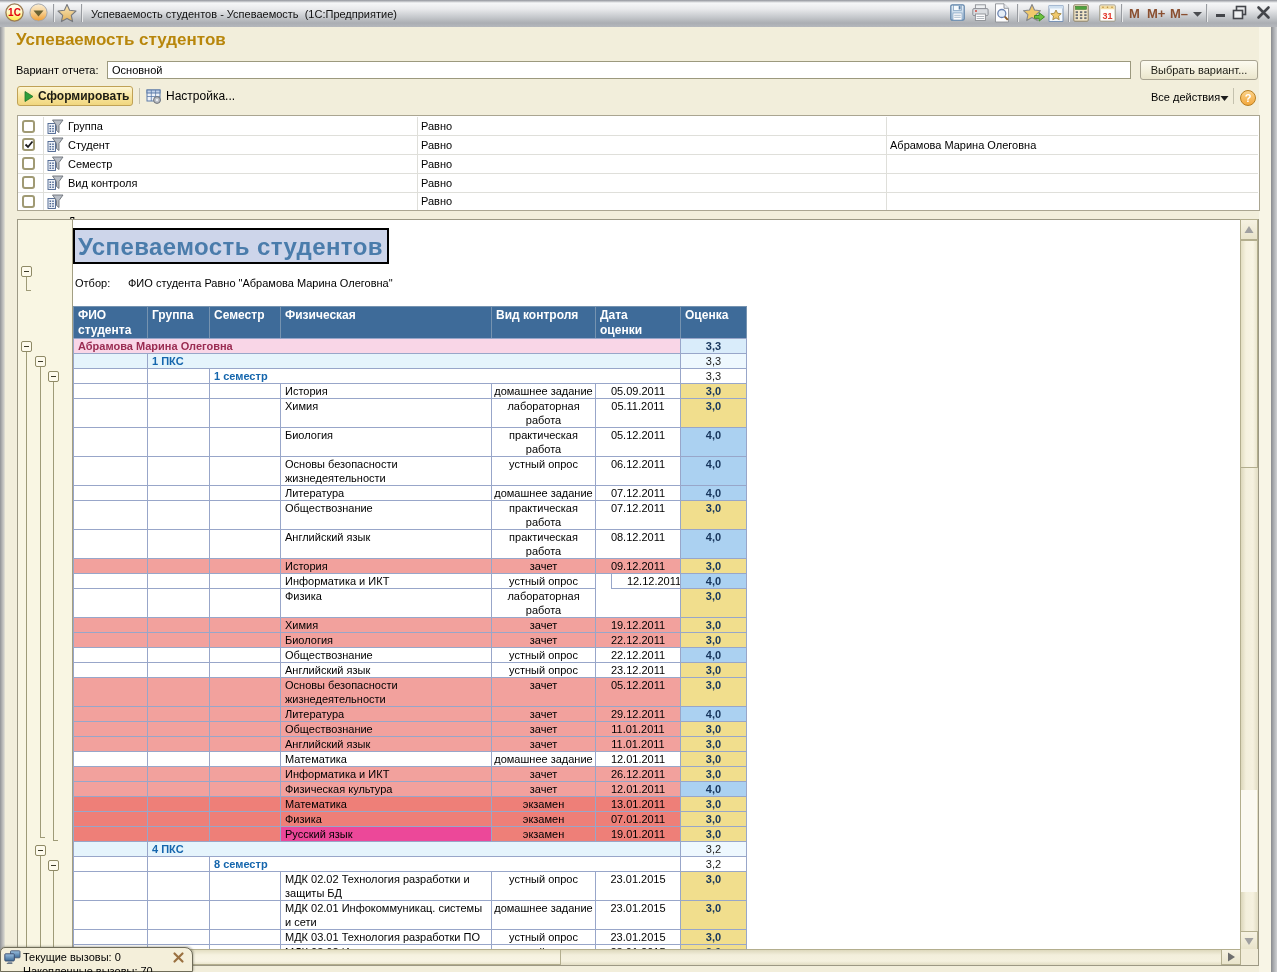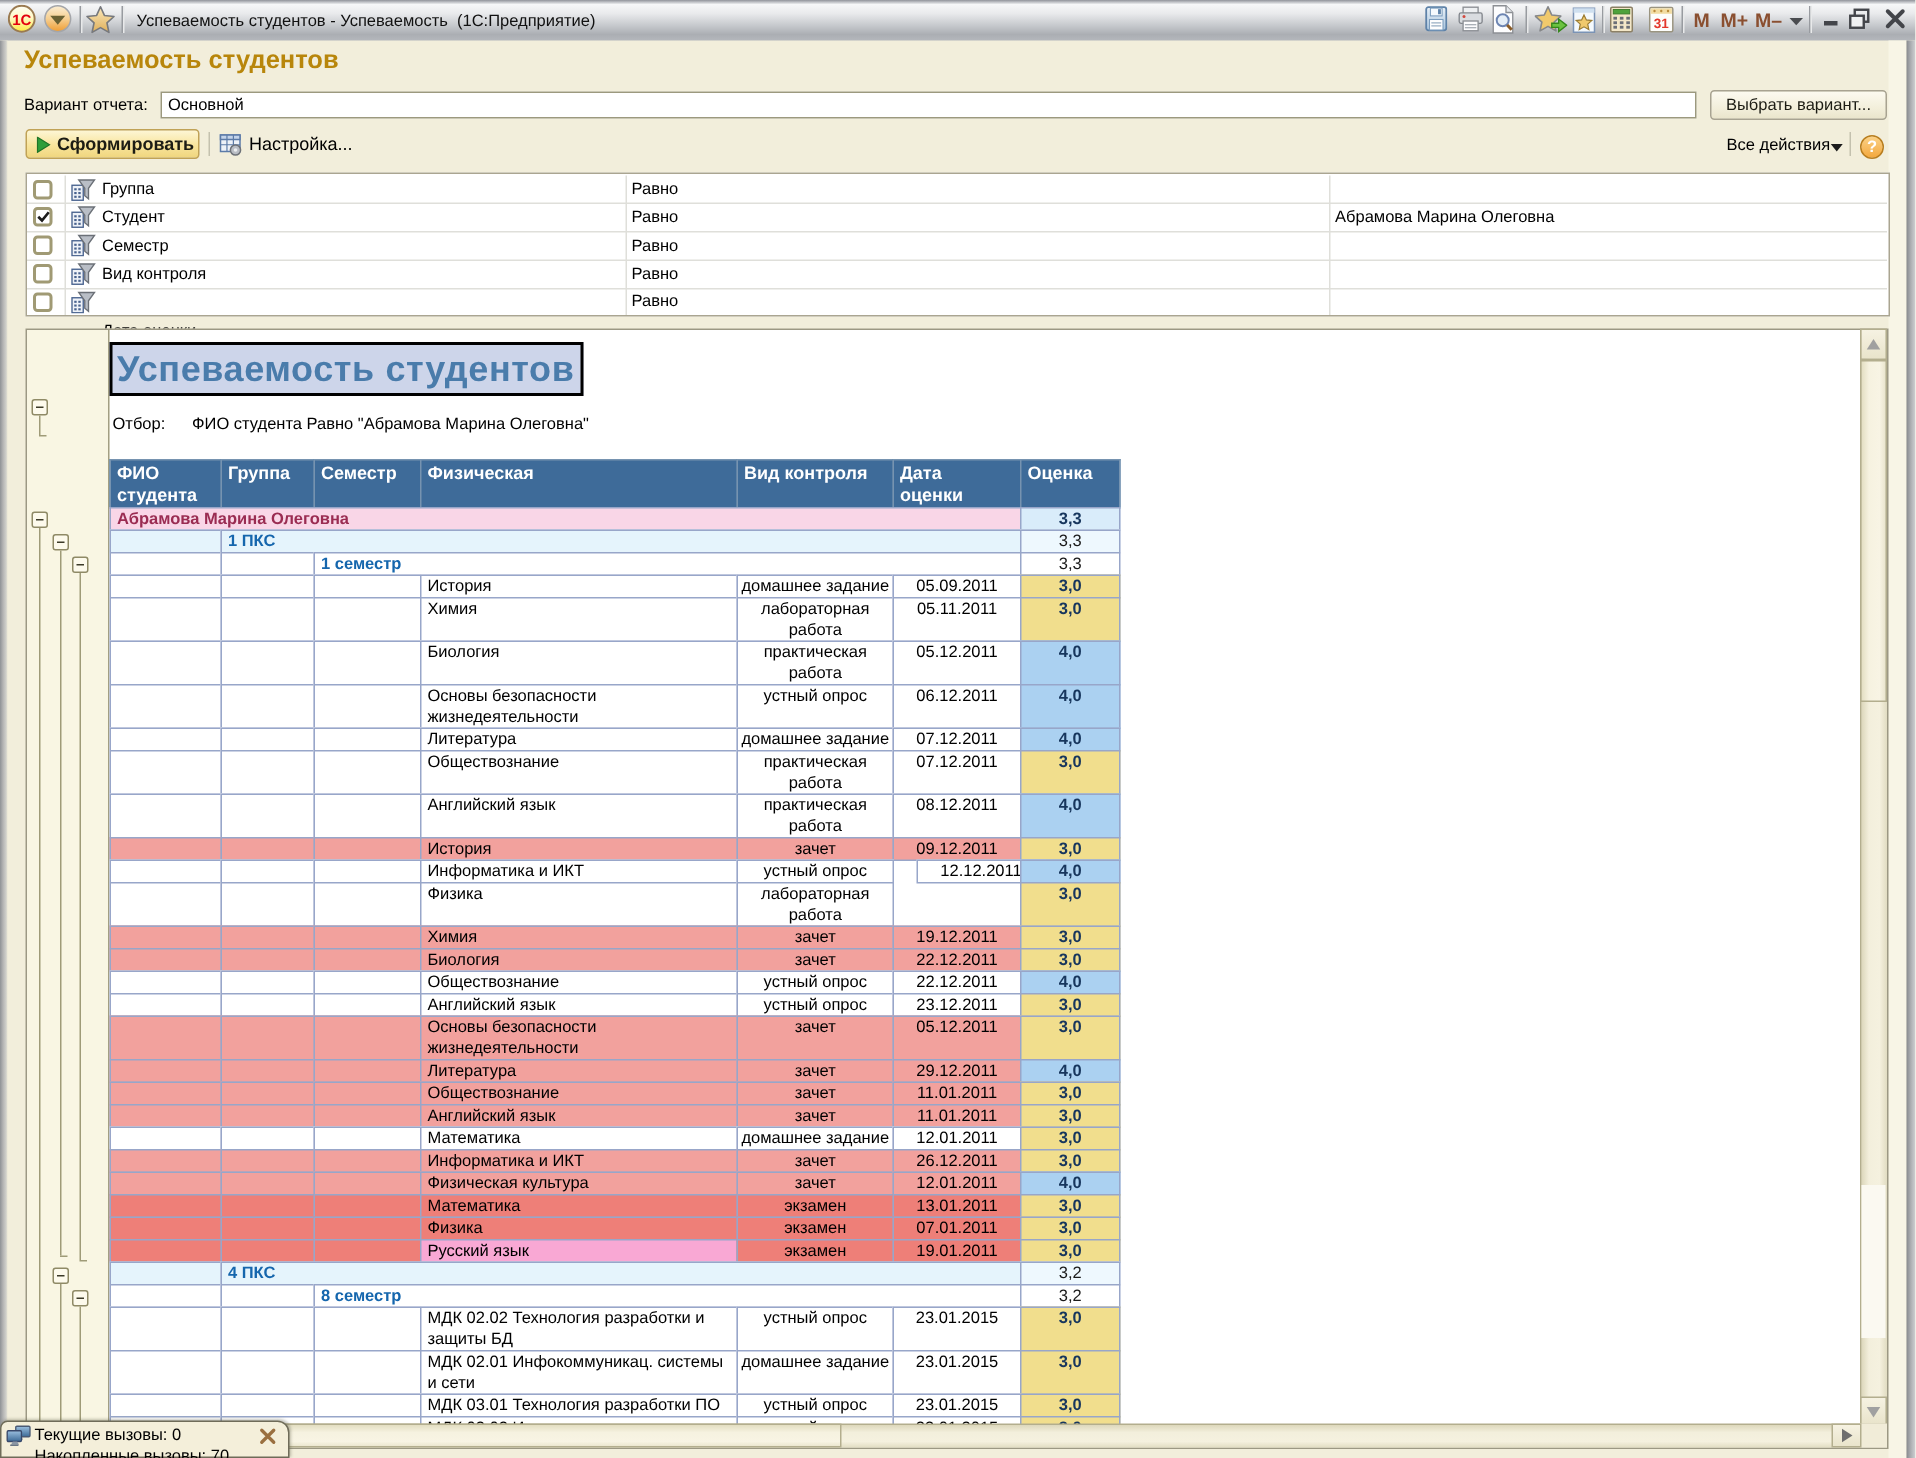--- a/index.html
+++ b/index.html
@@ -634,21 +634,21 @@
   </div>
 <div class="c" style="left:595px;top:811px;width:86px;height:16px;background:#ee7f78;">
     <span class="m">07.01.2011</span>
   </div>
 <div class="c" style="left:680px;top:811px;width:67px;height:16px;background:#f1de8d;">
     <span class="n" style="color:#17365d;">3,0</span>
   </div>
 <div class="c" style="left:73px;top:826px;width:75px;height:16px;background:#ee7f78;"></div>
 <div class="c" style="left:147px;top:826px;width:63px;height:16px;background:#ee7f78;"></div>
 <div class="c" style="left:209px;top:826px;width:72px;height:16px;background:#ee7f78;"></div>
-<div class="c" style="left:280px;top:826px;width:212px;height:16px;background:#f9a8d4;">
+<div class="c" style="left:280px;top:826px;width:212px;height:16px;background:#ec4899;">
     <span class="t">Русский язык</span>
   </div>
 <div class="c" style="left:491px;top:826px;width:105px;height:16px;background:#ee7f78;">
     <span class="m">экзамен</span>
   </div>
 <div class="c" style="left:595px;top:826px;width:86px;height:16px;background:#ee7f78;">
     <span class="m">19.01.2011</span>
   </div>
 <div class="c" style="left:680px;top:826px;width:67px;height:16px;background:#f1de8d;">
     <span class="n" style="color:#17365d;">3,0</span>

